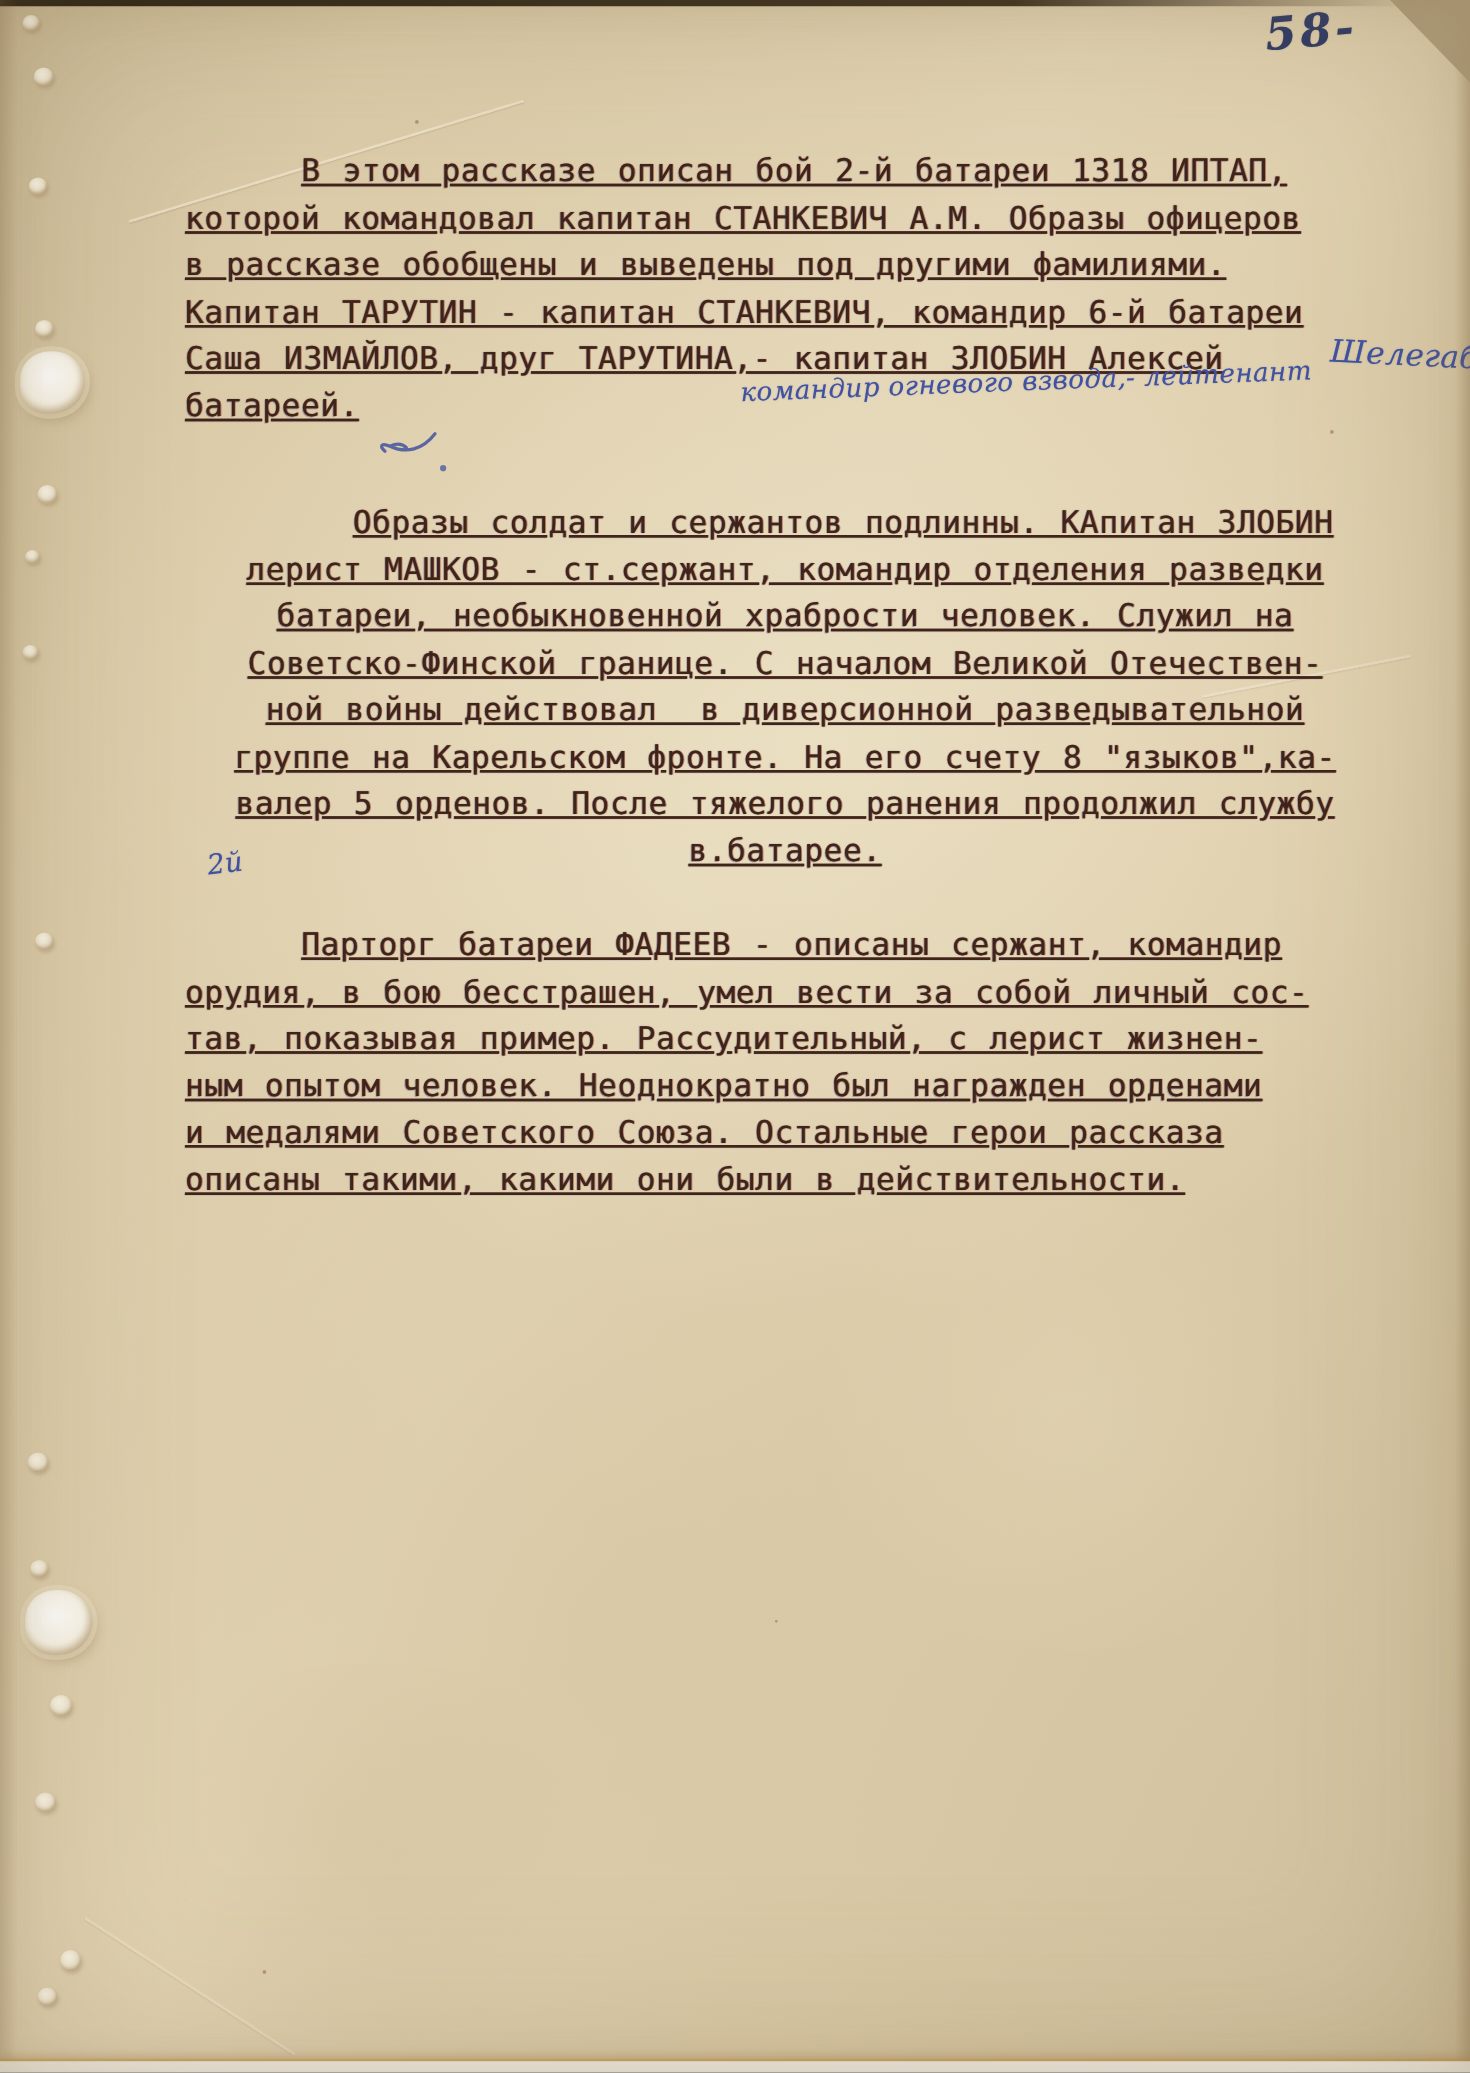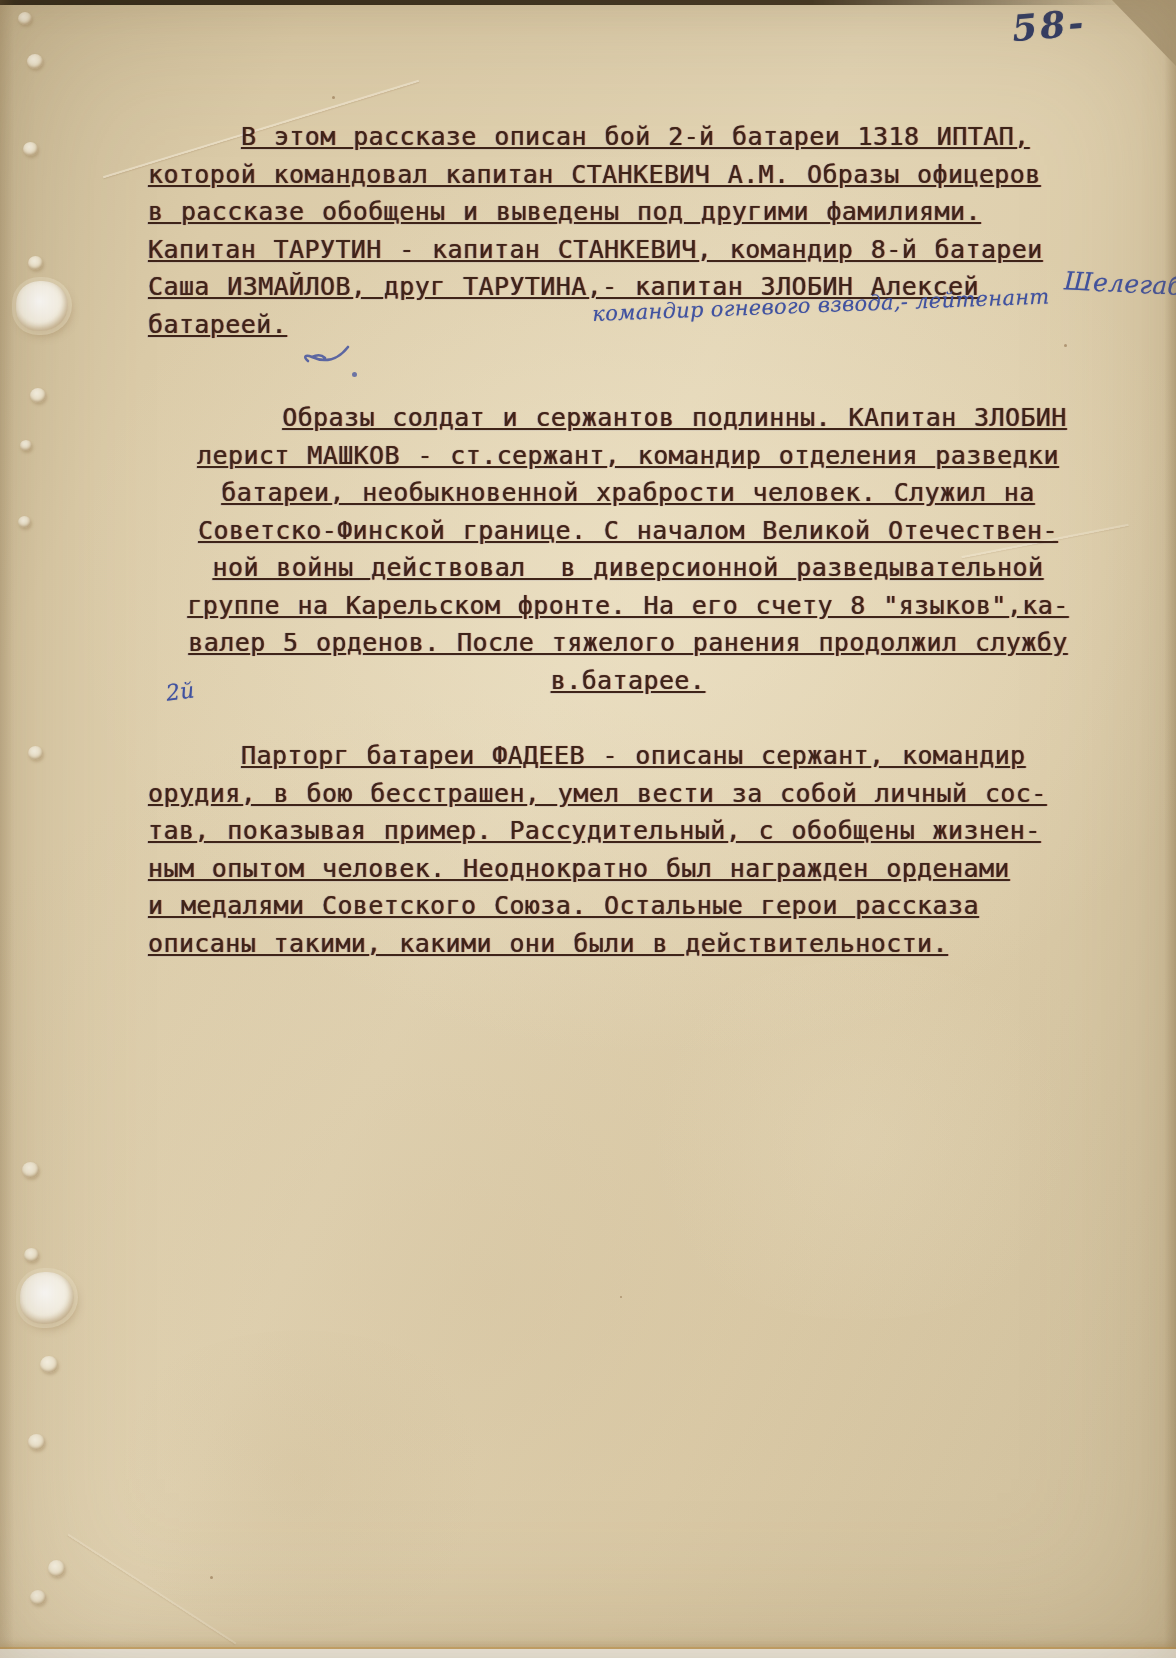--- a/index.html
+++ b/index.html
@@ -82,38 +82,38 @@
   <div class="crease crease1"></div>
   <div class="crease crease2"></div>
   <div class="crease crease3"></div>
 
   <div class="page-num">58-</div>
 
   <div class="para para1">
       <div class="line">В этом рассказе описан бой 2-й батареи 1318 ИПТАП,</div>
       <div class="line">которой командовал капитан СТАНКЕВИЧ А.М. Образы офицеров</div>
       <div class="line">в рассказе обобщены и выведены под другими фамилиями.</div>
-      <div class="line">Капитан ТАРУТИН - капитан СТАНКЕВИЧ, командир 8-й батареи</div>
+      <div class="line">Капитан ТАРУТИН - капитан СТАНКЕВИЧ, командир 6-й батареи</div>
       <div class="line">Саша ИЗМАЙЛОВ, друг ТАРУТИНА,- капитан ЗЛОБИН Алексей</div>
       <div class="line">батареей.</div>
     </div>
   <div class="para para2">
       <div class="line">Образы солдат и сержантов подлинны. КАпитан ЗЛОБИН</div>
       <div class="line">лерист МАШКОВ - ст.сержант, командир отделения разведки</div>
       <div class="line">батареи, необыкновенной храбрости человек. Служил на</div>
       <div class="line">Советско-Финской границе. С началом Великой Отечествен-</div>
       <div class="line">ной войны действовал  в диверсионной разведывательной</div>
       <div class="line">группе на Карельском фронте. На его счету 8 "языков",ка-</div>
       <div class="line">валер 5 орденов. После тяжелого ранения продолжил службу</div>
       <div class="line">в.батарее.</div>
     </div>
   <div class="para para3">
       <div class="line">Парторг батареи ФАДЕЕВ - описаны сержант, командир</div>
       <div class="line">орудия, в бою бесстрашен, умел вести за собой личный сос-</div>
-      <div class="line">тав, показывая пример. Рассудительный, с обобщены жизнен-</div>
+      <div class="line">тав, показывая пример. Рассудительный, с лерист жизнен-</div>
       <div class="line">ным опытом человек. Неоднократно был награжден орденами</div>
       <div class="line">и медалями Советского Союза. Остальные герои рассказа</div>
       <div class="line">описаны такими, какими они были в действительности.</div>
     </div>
 
   <div class="hw hw-insert">
     <span>командир огневого взвода,- лейтенант</span><span class="hw-name">Шелегабец</span>
   </div>
   <div class="hw hw-sup">2й</div>
 

